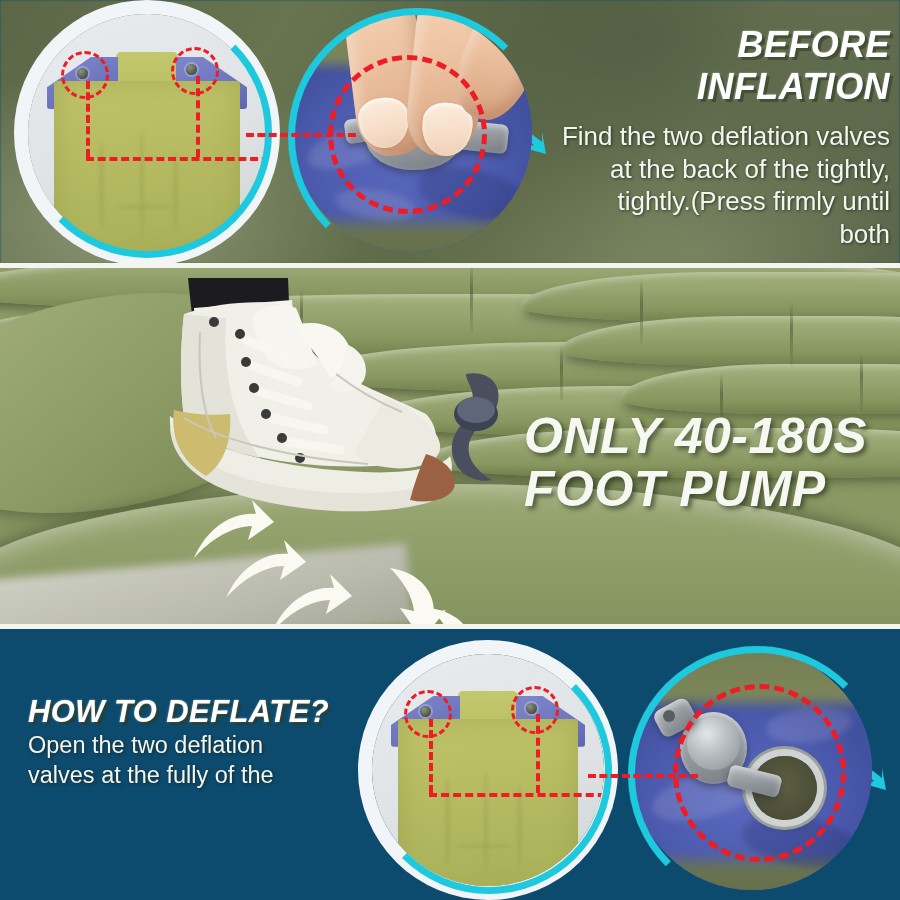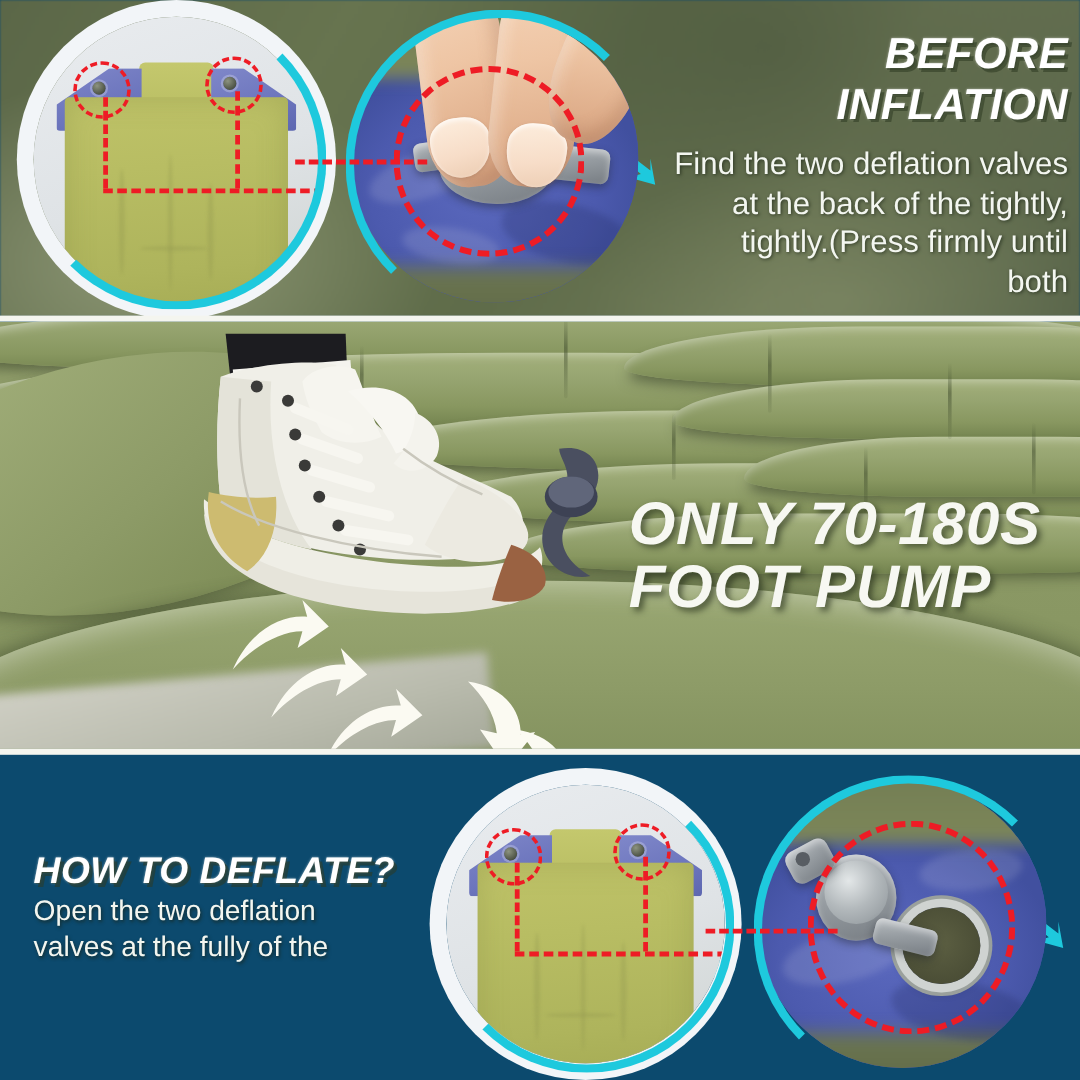--- a/index.html
+++ b/index.html
@@ -385,32 +385,32 @@
       <svg class="arrow-w" style="left:222px;top:268px;" width="86" height="70" viewBox="0 0 86 70">
         <path d="M4 62 C18 30 44 16 66 18 L62 4 L84 26 L58 44 L62 30 C42 30 20 44 4 62 Z" fill="#fbfaf2"></path>
       </svg>
       <svg class="arrow-w" style="left:268px;top:302px;" width="86" height="70" viewBox="0 0 86 70">
         <path d="M4 62 C18 30 44 16 66 18 L62 4 L84 26 L58 44 L62 30 C42 30 20 44 4 62 Z" fill="#fbfaf2"></path>
       </svg>
     </div>
 
     <div class="panel-text" style="left:524px;top:142px;width:376px;">
       <div id="mid-head">
-        <div>ONLY 70-180S</div>
+        <div>ONLY 40-180S</div>
         <div>FOOT PUMP</div>
       </div>
     </div>
   </div>
 
   <div class="divider" id="div-2"></div>
 
   <div class="band" id="band-bot">
     <div class="bg-bot"></div>
 
-    <div class="panel-text" style="left:28px;top:76px;width:320px;">
+    <div class="panel-text" style="left:28px;top:62px;width:320px;">
       <div class="headline" id="bl-head">HOW TO DEFLATE?</div>
       <div class="body-text" id="bl-body" style="margin-top:0;">
         <div>Open the two deflation</div>
         <div>valves at the fully of the</div>
       </div>
     </div>
 
     <div class="inset white-ring" style="left:372px;top:22px;width:232px;height:232px;">
       <div class="pillow-scene">
         <div class="pillow-neck"></div>

